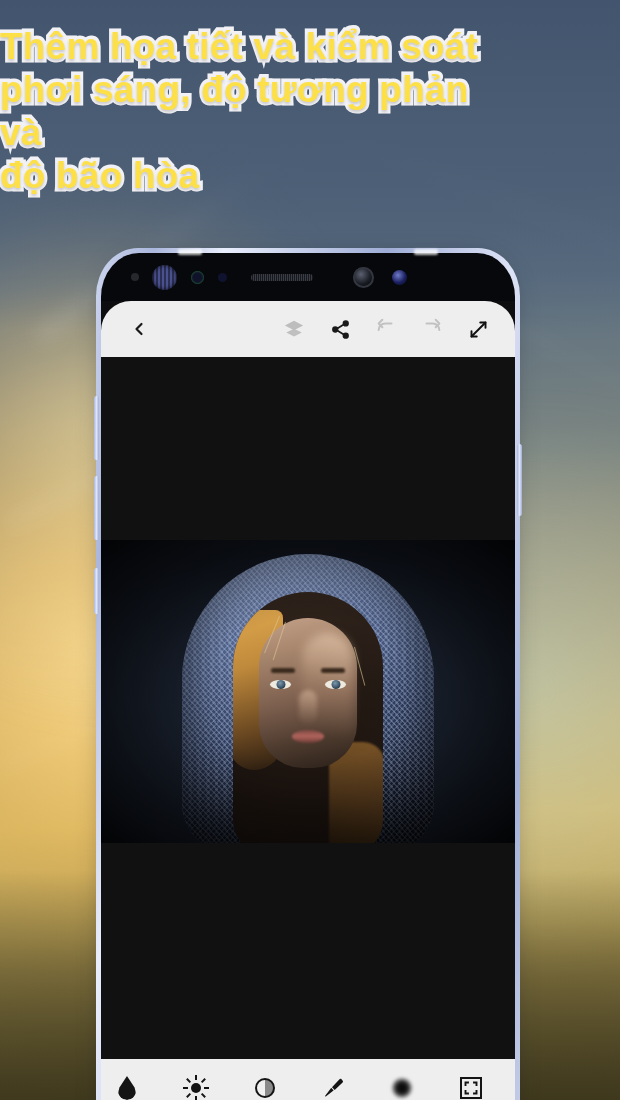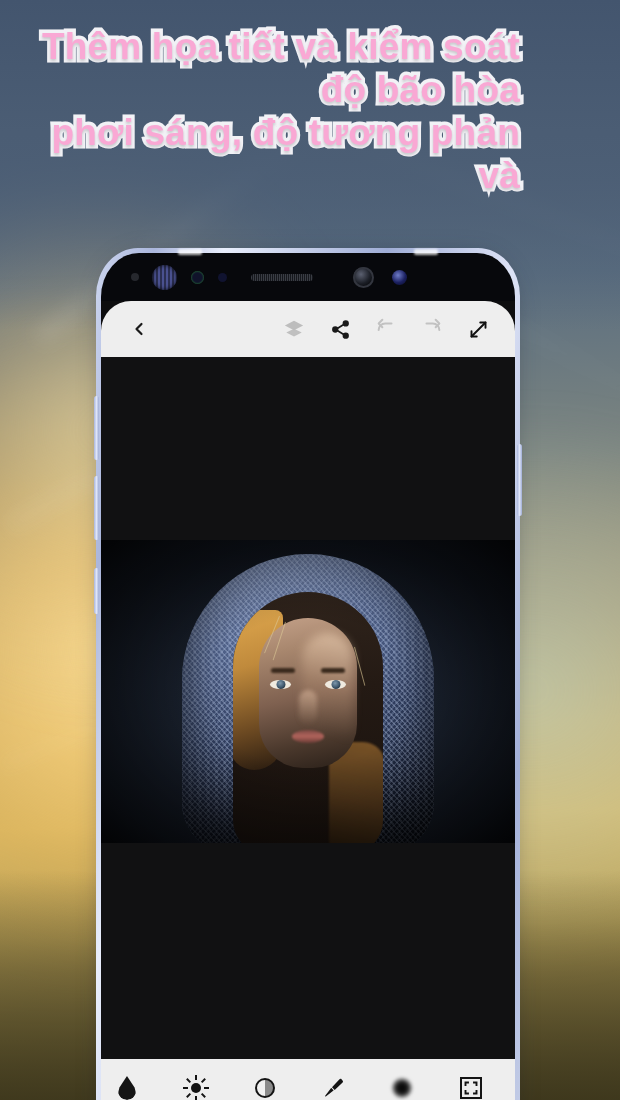--- a/index.html
+++ b/index.html
@@ -51,23 +51,23 @@
   }
   .r1 { left:40px;  top:330px; width:420px; height:16px; transform:rotate(-38deg); }
   .r2 { left:10px;  top:520px; width:380px; height:12px; transform:rotate(-30deg); opacity:.7;}
   .r3 { left:330px; top:120px; width:430px; height:14px; transform:rotate(22deg); opacity:.55;}
   .r4 { left:400px; top:260px; width:360px; height:12px; transform:rotate(28deg); opacity:.45;}
   .r5 { left:0px;   top:760px; width:330px; height:12px; transform:rotate(-22deg); opacity:.35;}
 
   
   #headline {
     position:absolute; left:0; top:26px; width:520px;
-    text-align:right; line-height:1.16;
+    text-align:left; line-height:1.16;
     font-size:37px; font-weight:bold; letter-spacing:.2px;
-    color:#f9a8d4;
+    color:#fde047;
     -webkit-text-stroke:7px #f2f2f6;
     paint-order:stroke fill;
     text-shadow:0 2px 3px rgba(0,0,0,.18);
     z-index:5;
   }
   #headline .ln { display:block; }
 
   
   #phone {
     position:absolute; left:96px; top:248px; width:424px; height:900px;
@@ -244,22 +244,22 @@
   <div class="bg-ray r2"></div>
   <div class="bg-ray r3"></div>
   <div class="bg-ray r4"></div>
   <div class="bg-ray r5"></div>
   <div class="bg-top-dark"></div>
   <div class="bg-bottom-dark"></div>
 </div>
 
 <div id="headline">
   <span class="ln">Thêm họa tiết và kiểm soát</span>
+  <span class="ln">phơi sáng, độ tương phản và</span>
   <span class="ln">độ bão hòa</span>
-  <span class="ln">phơi sáng, độ tương phản và</span>
 </div>
 
 <div id="phone">
   <div class="phone-shadow"></div>
   <div class="phone-frame">
     <div class="glint g1"></div>
     <div class="glint g2"></div>
 
     <div class="phone-inner">
 

